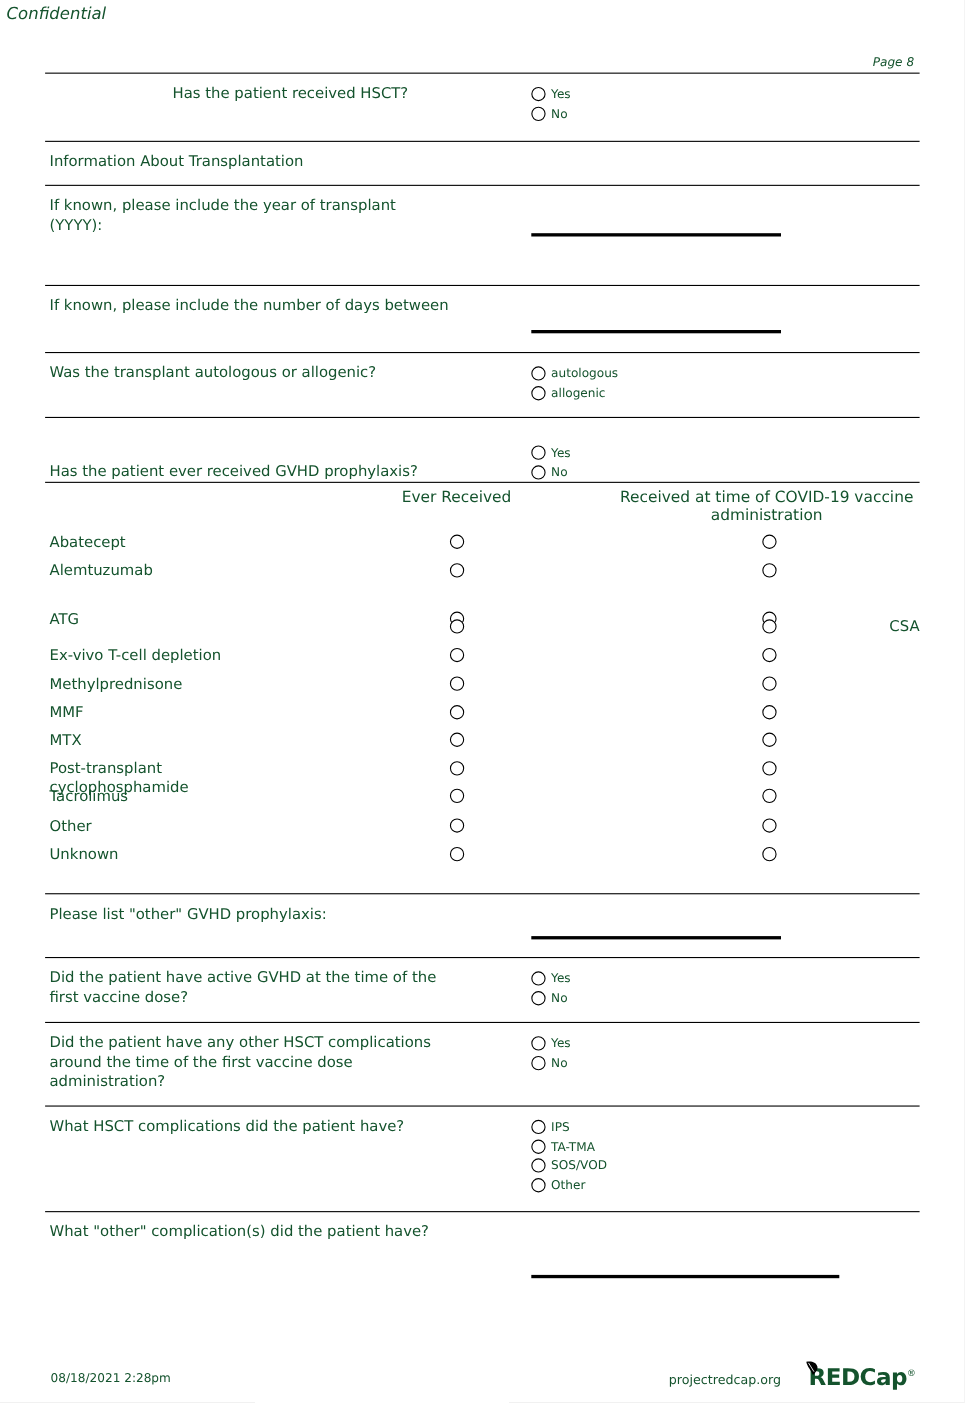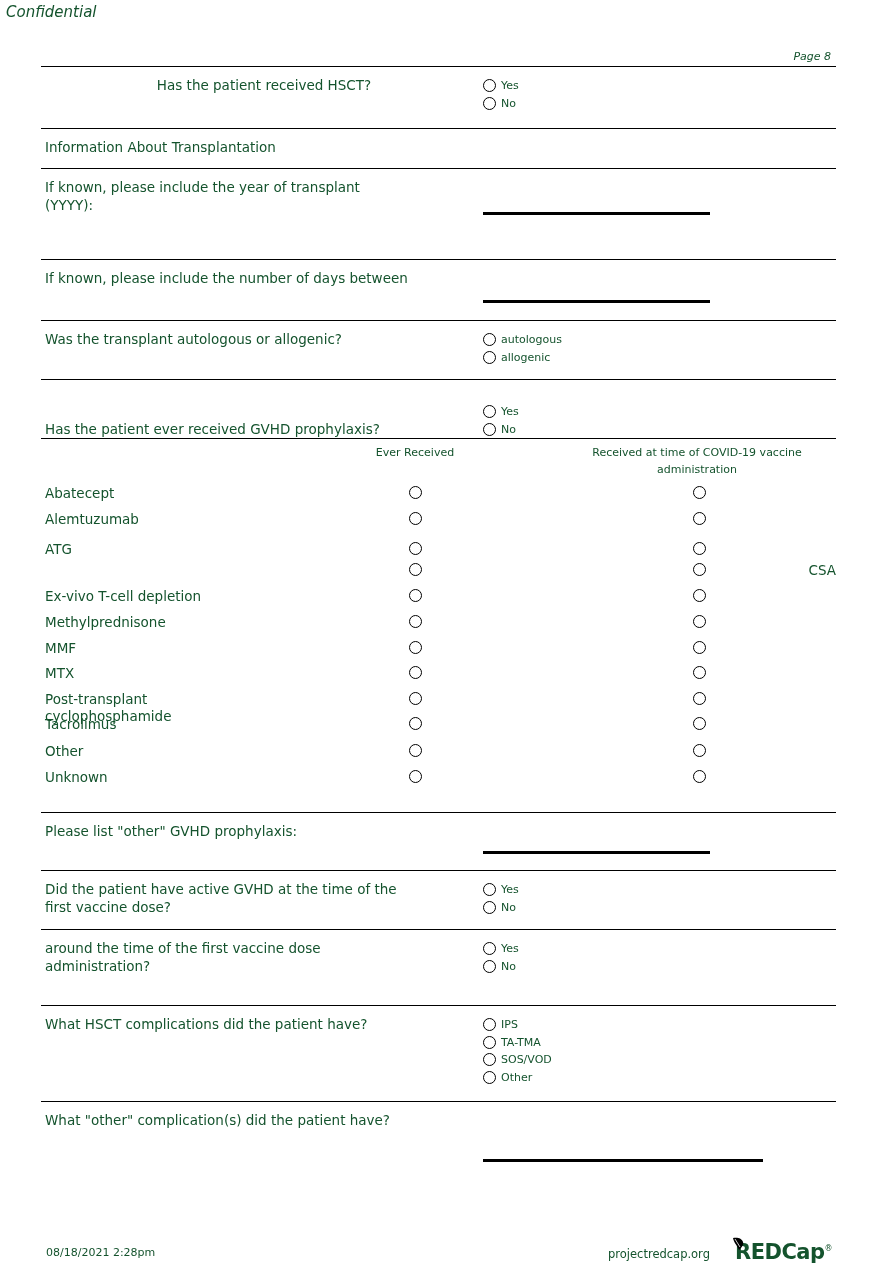--- a/index.html
+++ b/index.html
@@ -16,21 +16,21 @@
   .q-label { flex:0 0 438px; width:438px; }
   .q-label-wide { flex:1 1 auto; }
   .line { font-size:13.5px; line-height:17.5px; white-space:nowrap; }
   .opts { display:flex; flex-direction:column; }
   .opt { display:flex; align-items:center; height:17.5px; font-size:11px; }
   .radio { box-sizing:border-box; width:13px; height:13px; border:1.3px solid #000; border-radius:50%; margin-right:5px; flex:0 0 13px; background:#fff; }
   .input-line { position:absolute; height:3px; background:#000; left:442px; width:227px; }
 
   
   .sec-grid { display:block; padding:0; min-height:374px; }
-  .grid-h { position:absolute; font-size:11px; line-height:17px; transform:translateX(-50%); text-align:center; white-space:nowrap; }
+  .grid-h { position:absolute; font-size:14px; line-height:17px; transform:translateX(-50%); text-align:center; white-space:nowrap; }
   .grow { position:absolute; left:4px; right:0; height:18px; }
   .gradio { position:absolute; box-sizing:border-box; width:13px; height:13px; border:1.3px solid #000; border-radius:50%; background:#fff; top:1px; }
 
   .footer-date { position:absolute; left:46px; top:1246px; font-size:11px; }
   .footer-url { position:absolute; left:608px; top:1247px; font-size:11.5px; }
   .brand { position:absolute; left:735px; top:1240px; font-size:21px; font-weight:bold; letter-spacing:-0.5px; }
   .brand .leaf { position:absolute; left:-3px; top:-8px; }
   .brand .reg { font-size:8px; font-weight:normal; vertical-align:super; letter-spacing:0; }
 </style>
 </head>
@@ -123,21 +123,21 @@
       <div class="grow" style="top:46px;">
         <div class="line">Abatecept</div>
         <span class="gradio" style="left:364px;"></span>
         <span class="gradio" style="left:648px;"></span>
       </div>
       <div class="grow" style="top:72px;">
         <div class="line">Alemtuzumab</div>
         <span class="gradio" style="left:364px;"></span>
         <span class="gradio" style="left:648px;"></span>
       </div>
-      <div class="grow" style="top:102px;">
+      <div class="grow" style="top:116px;">
         <div class="line">ATG</div>
         <span class="gradio" style="left:364px;"></span>
         <span class="gradio" style="left:648px;"></span>
       </div>
       <div class="grow" style="top:123px;text-align:right;">
         <div class="line">CSA</div>
         <span class="gradio" style="left:364px;"></span>
         <span class="gradio" style="left:648px;"></span>
       </div>
       <div class="grow" style="top:149px;">
@@ -202,20 +202,21 @@
         </div>
         <div class="opt">
           <span class="radio"></span>
           <span>No</span>
         </div>
       </div>
     </div>
 
     <div class="sec" style="min-height:76px;">
       <div class="q-label">
+        <div class="line">Did the patient have any other HSCT complications</div>
         <div class="line">around the time of the first vaccine dose</div>
         <div class="line">administration?</div>
       </div>
       <div class="opts">
         <div class="opt">
           <span class="radio"></span>
           <span>Yes</span>
         </div>
         <div class="opt">
           <span class="radio"></span>

